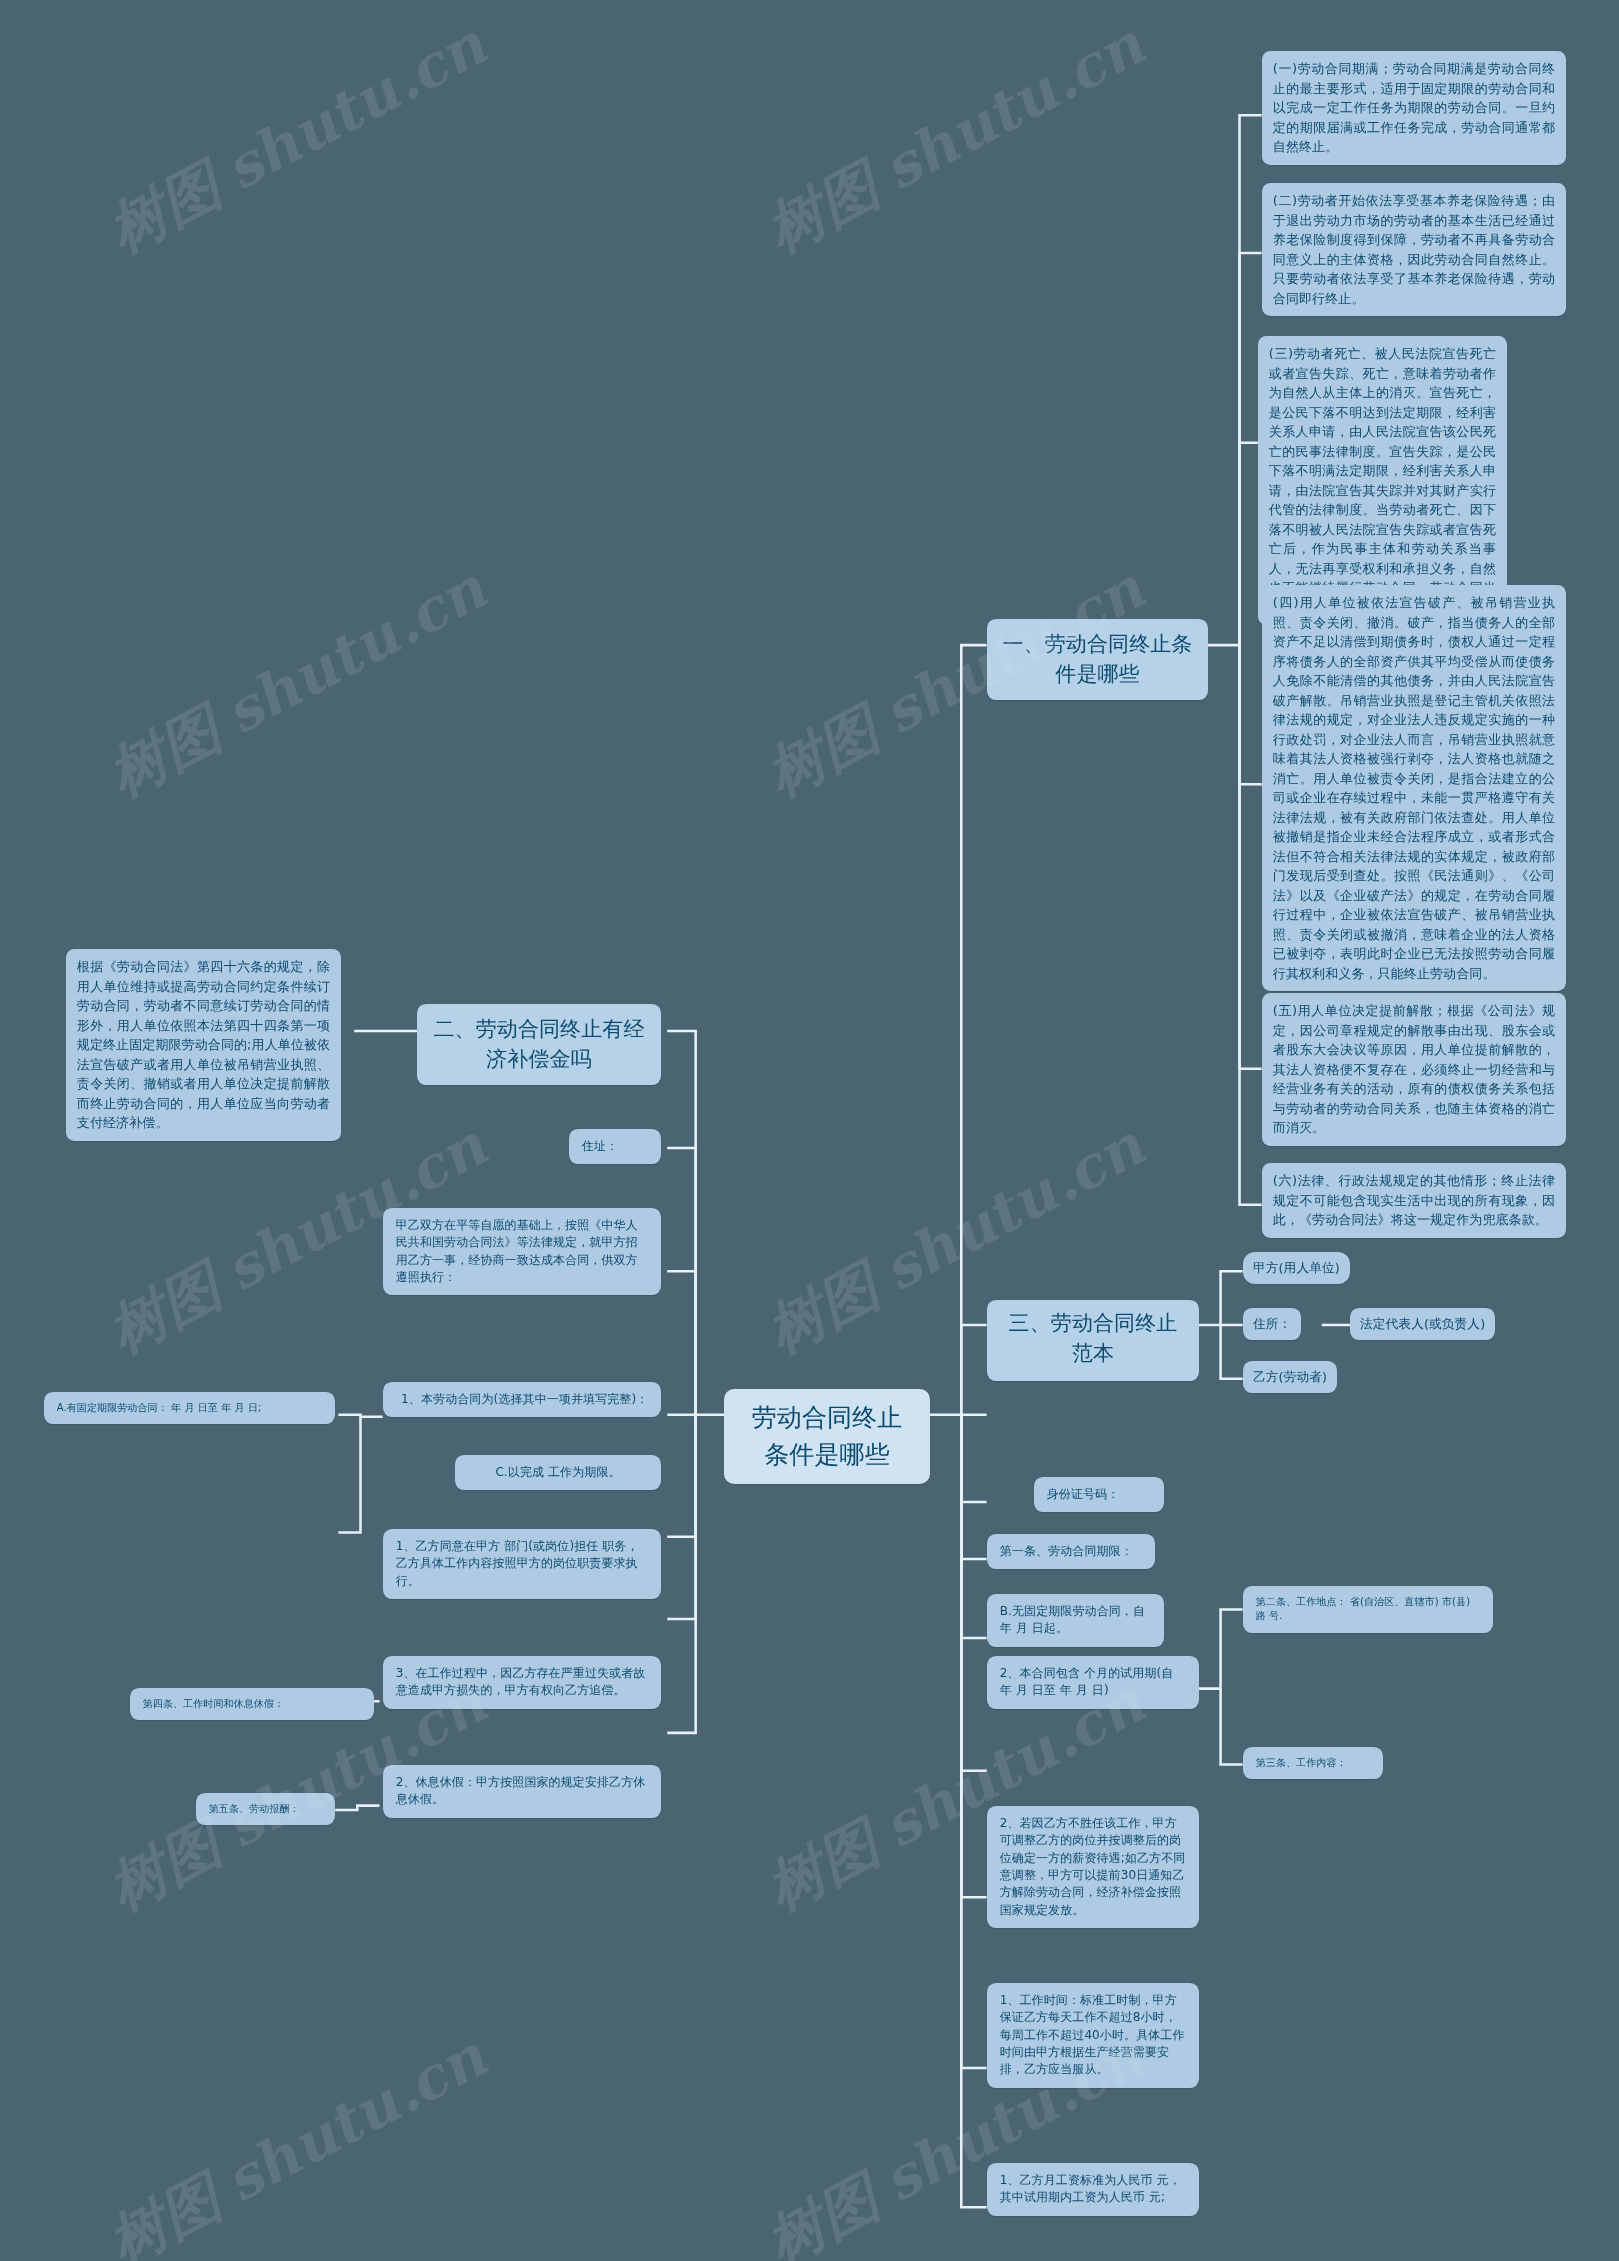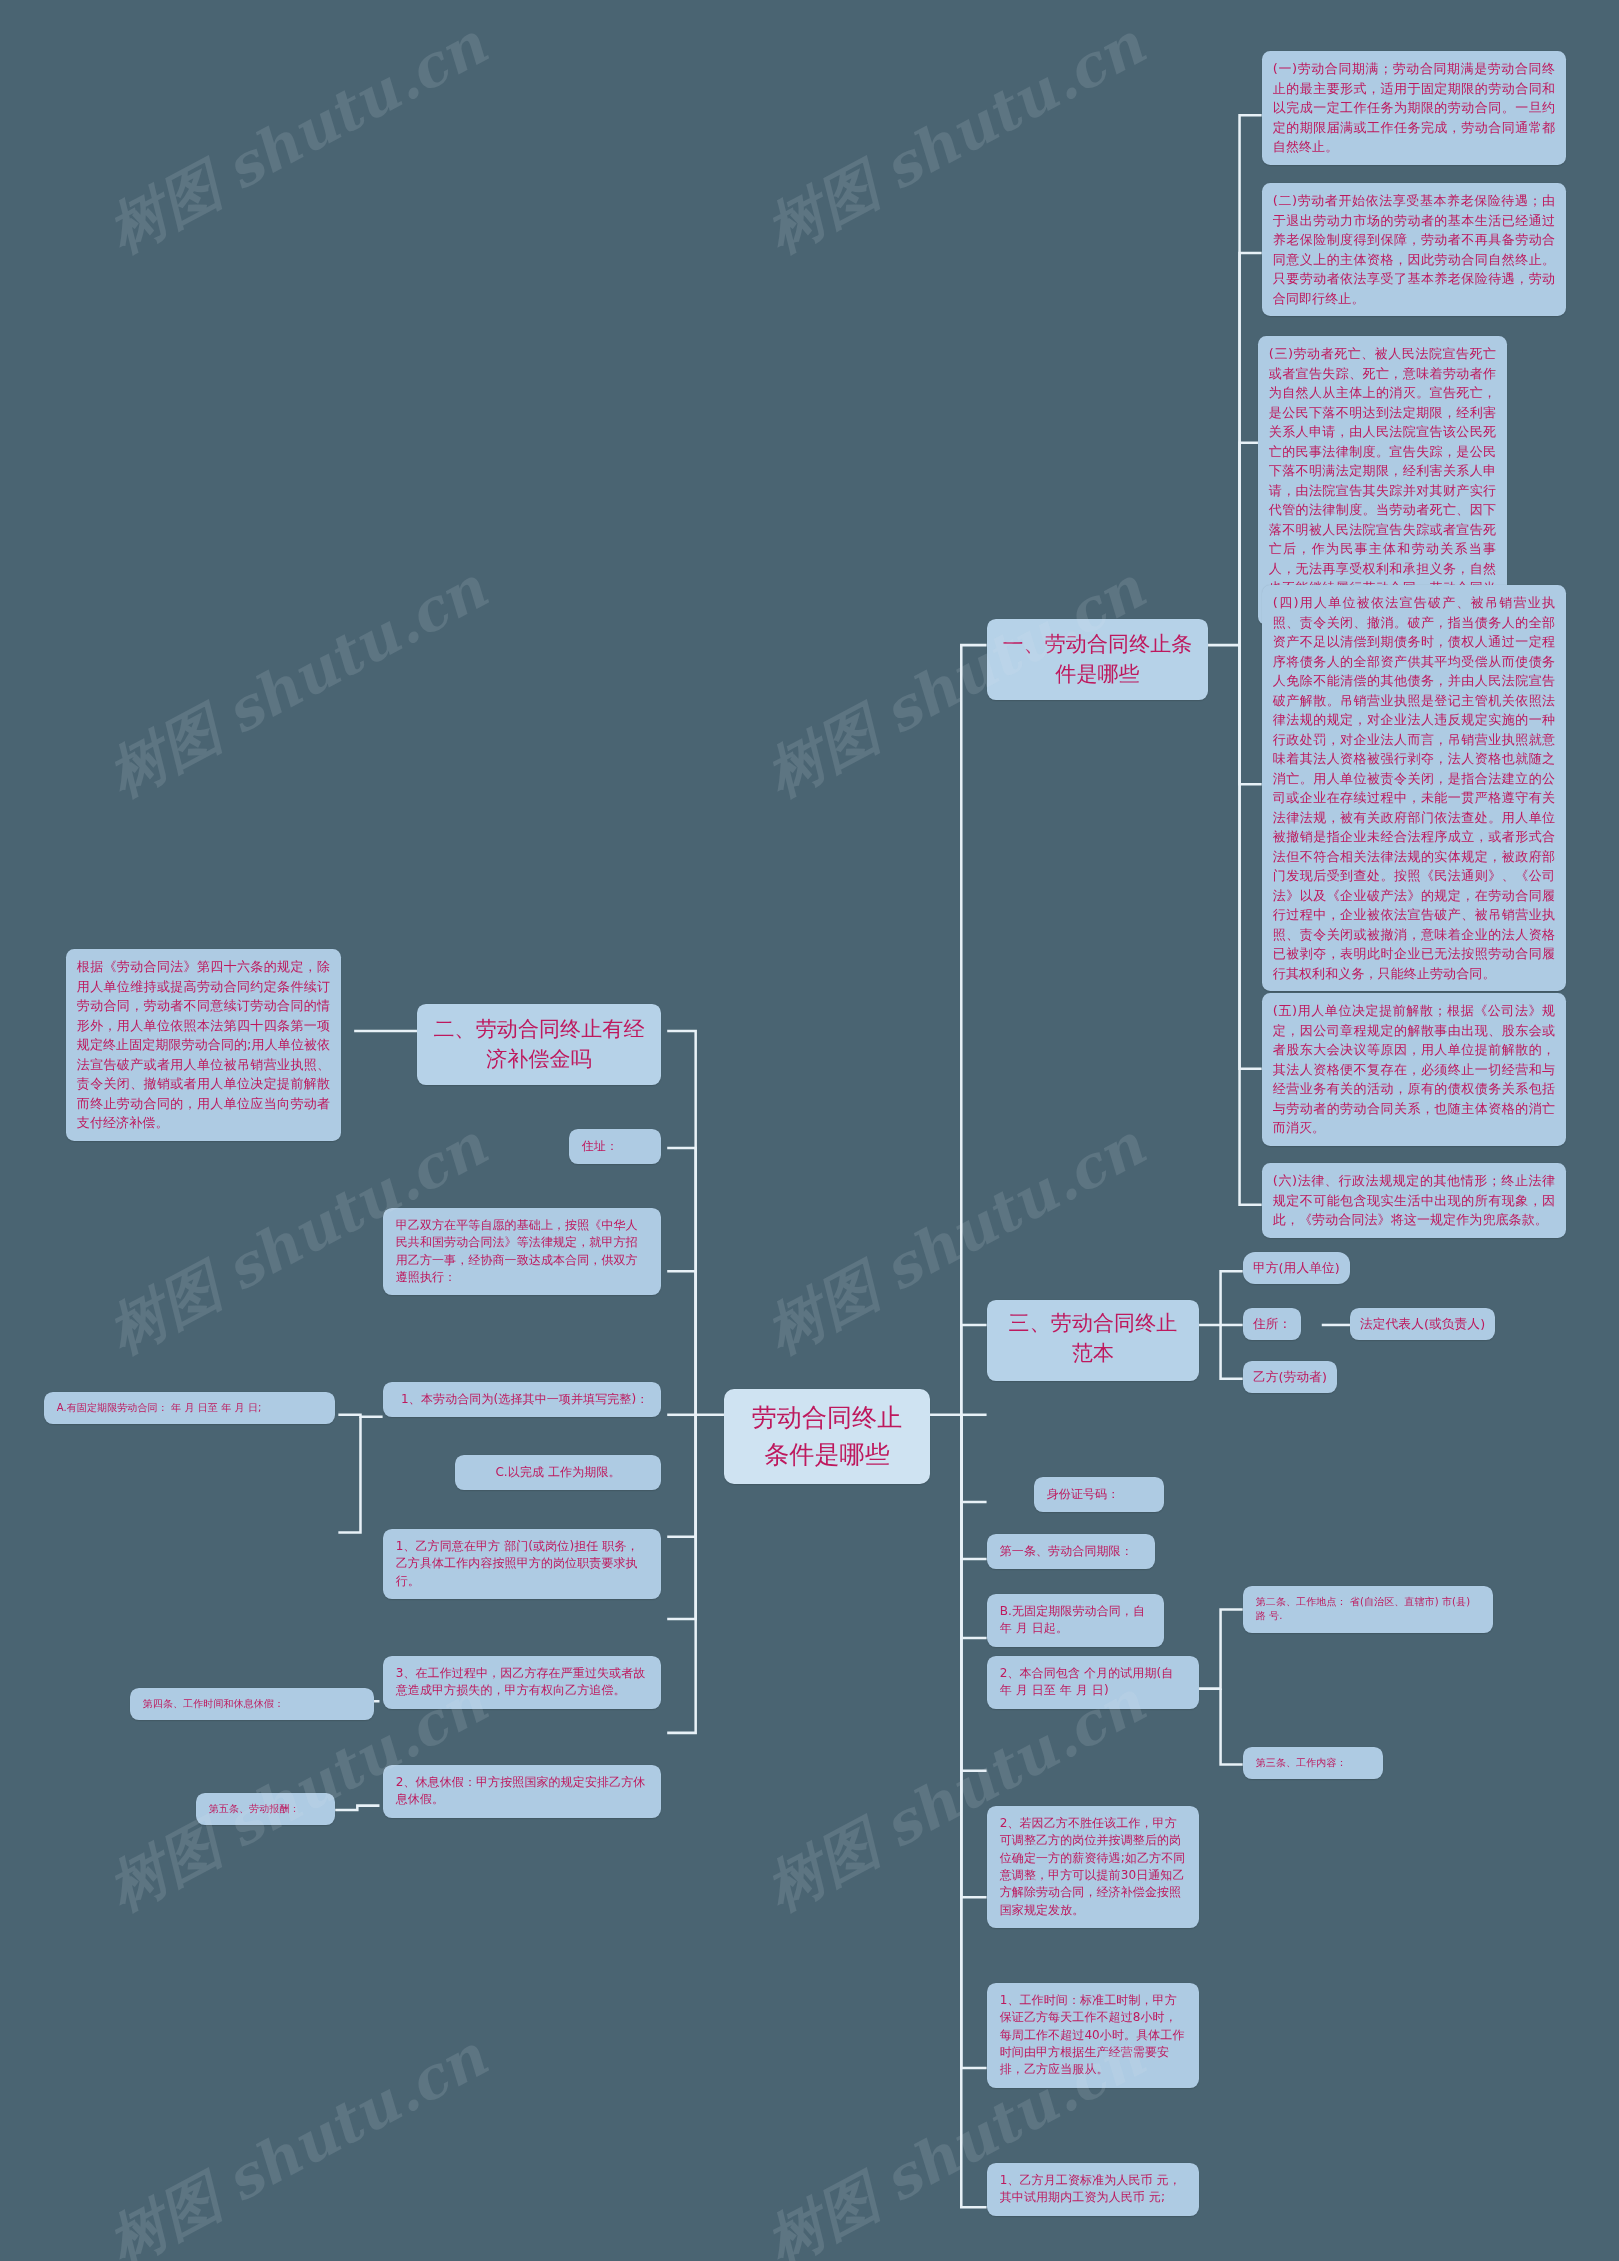--- a/index.html
+++ b/index.html
@@ -9,21 +9,21 @@
     background:#4a6472;
     font-family:"DejaVu Sans","Liberation Sans",sans-serif;
     position:relative;overflow:hidden;
   }
   #canvas{position:absolute;left:0;top:0;width:1619px;height:2261px;}
   svg.links{position:absolute;left:0;top:0;width:1619px;height:2261px;pointer-events:none;}
   .node{
     position:absolute;
     background:#aecbe3;
     border-radius:8.9px;
-    color:#be185d;
+    color:#0c4a6e;
     box-sizing:border-box;
     padding:8.9px 12.7px;
     line-height:1.45;
     letter-spacing:0.1px;
     box-shadow:0 0.6px 1.3px rgba(0,0,0,0.13);
   }
   .node.root{
     background:#cfe3f2;
     border-radius:10px;
     font-size:25px;

